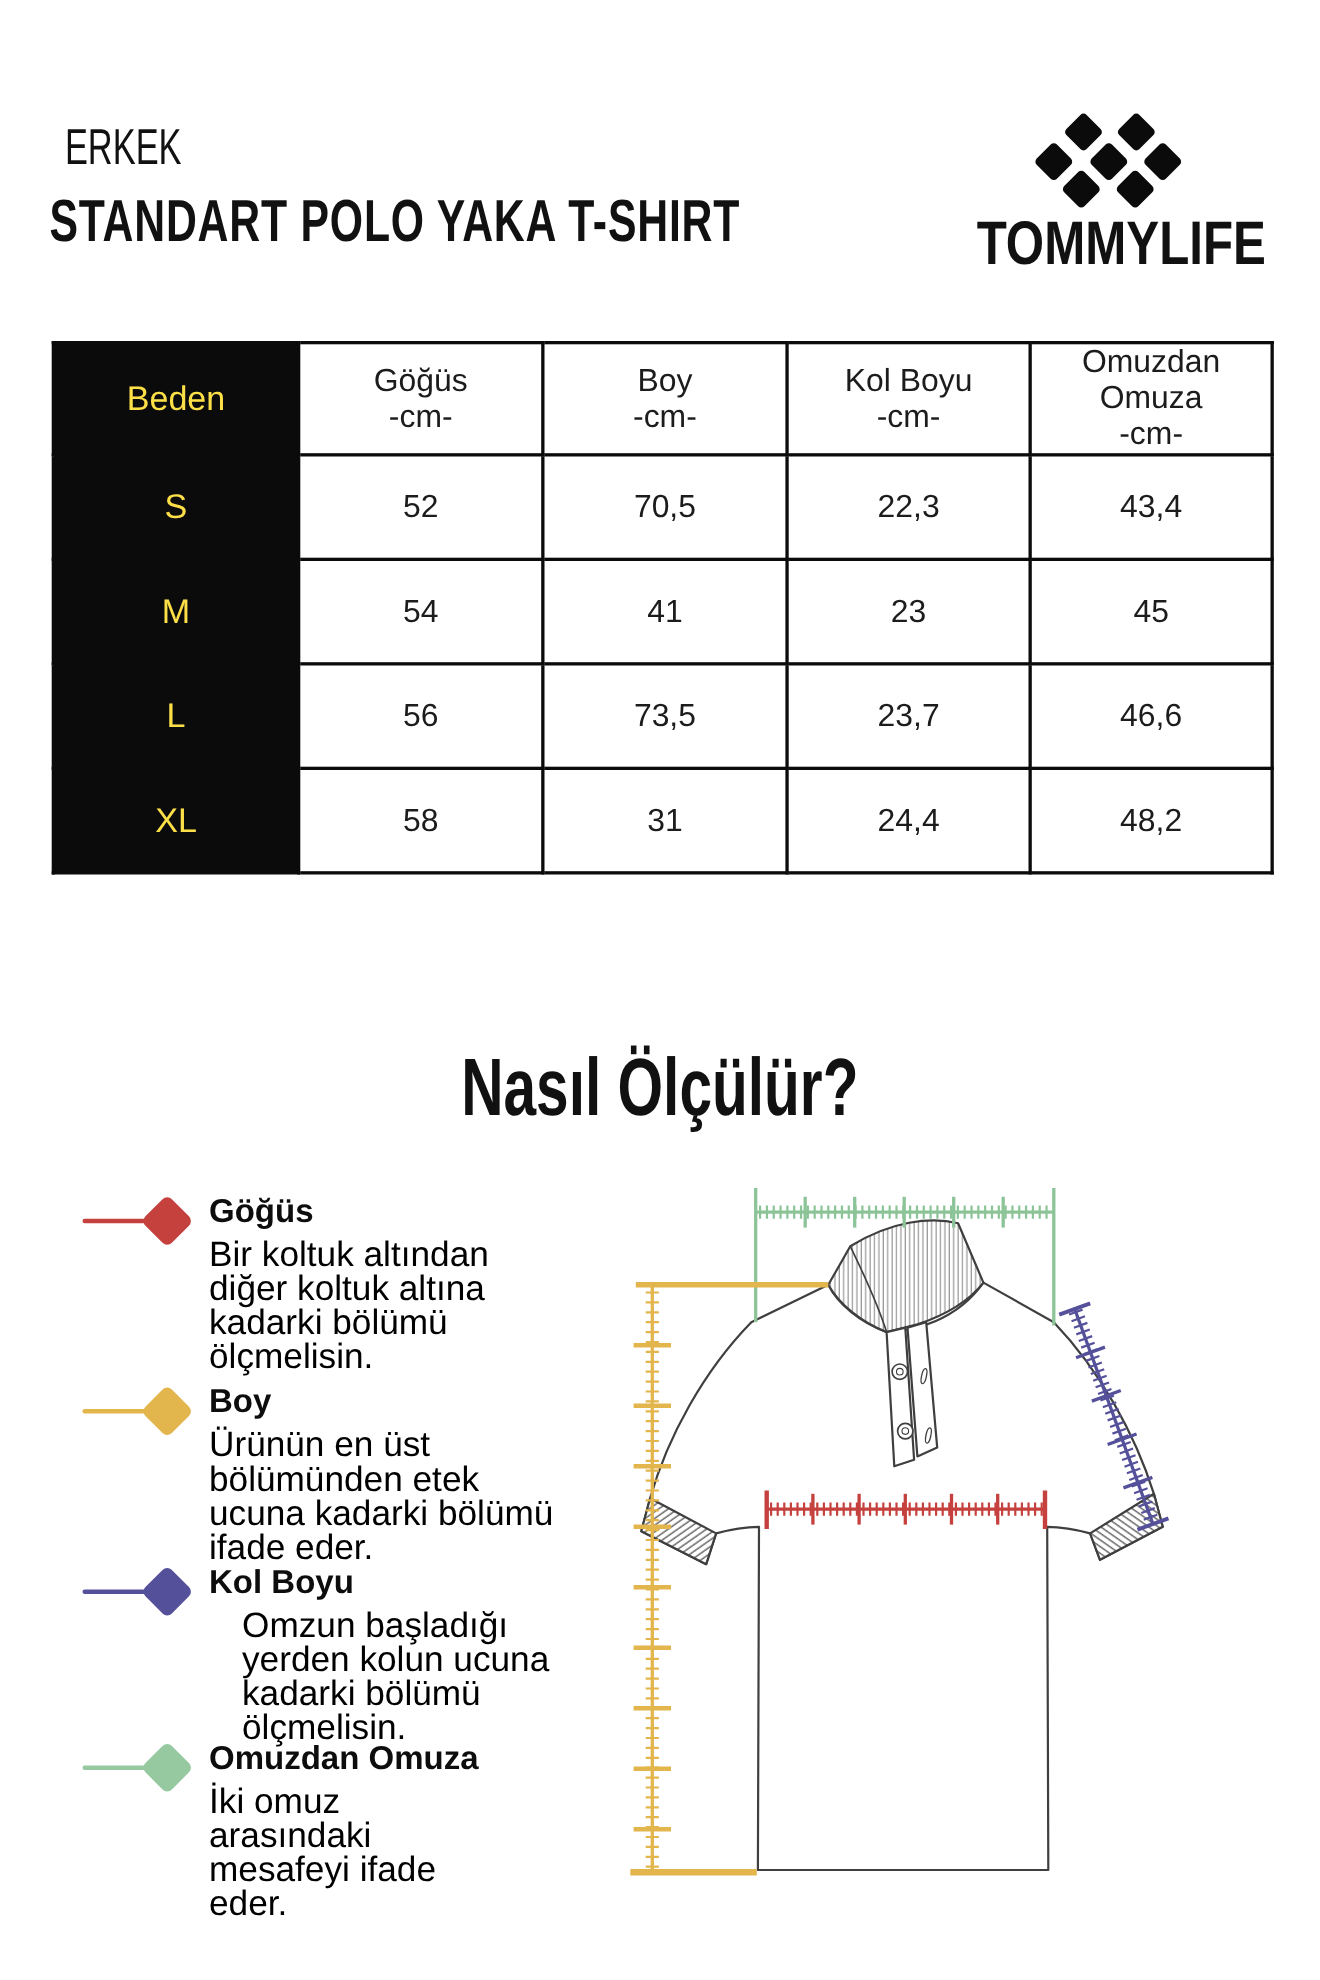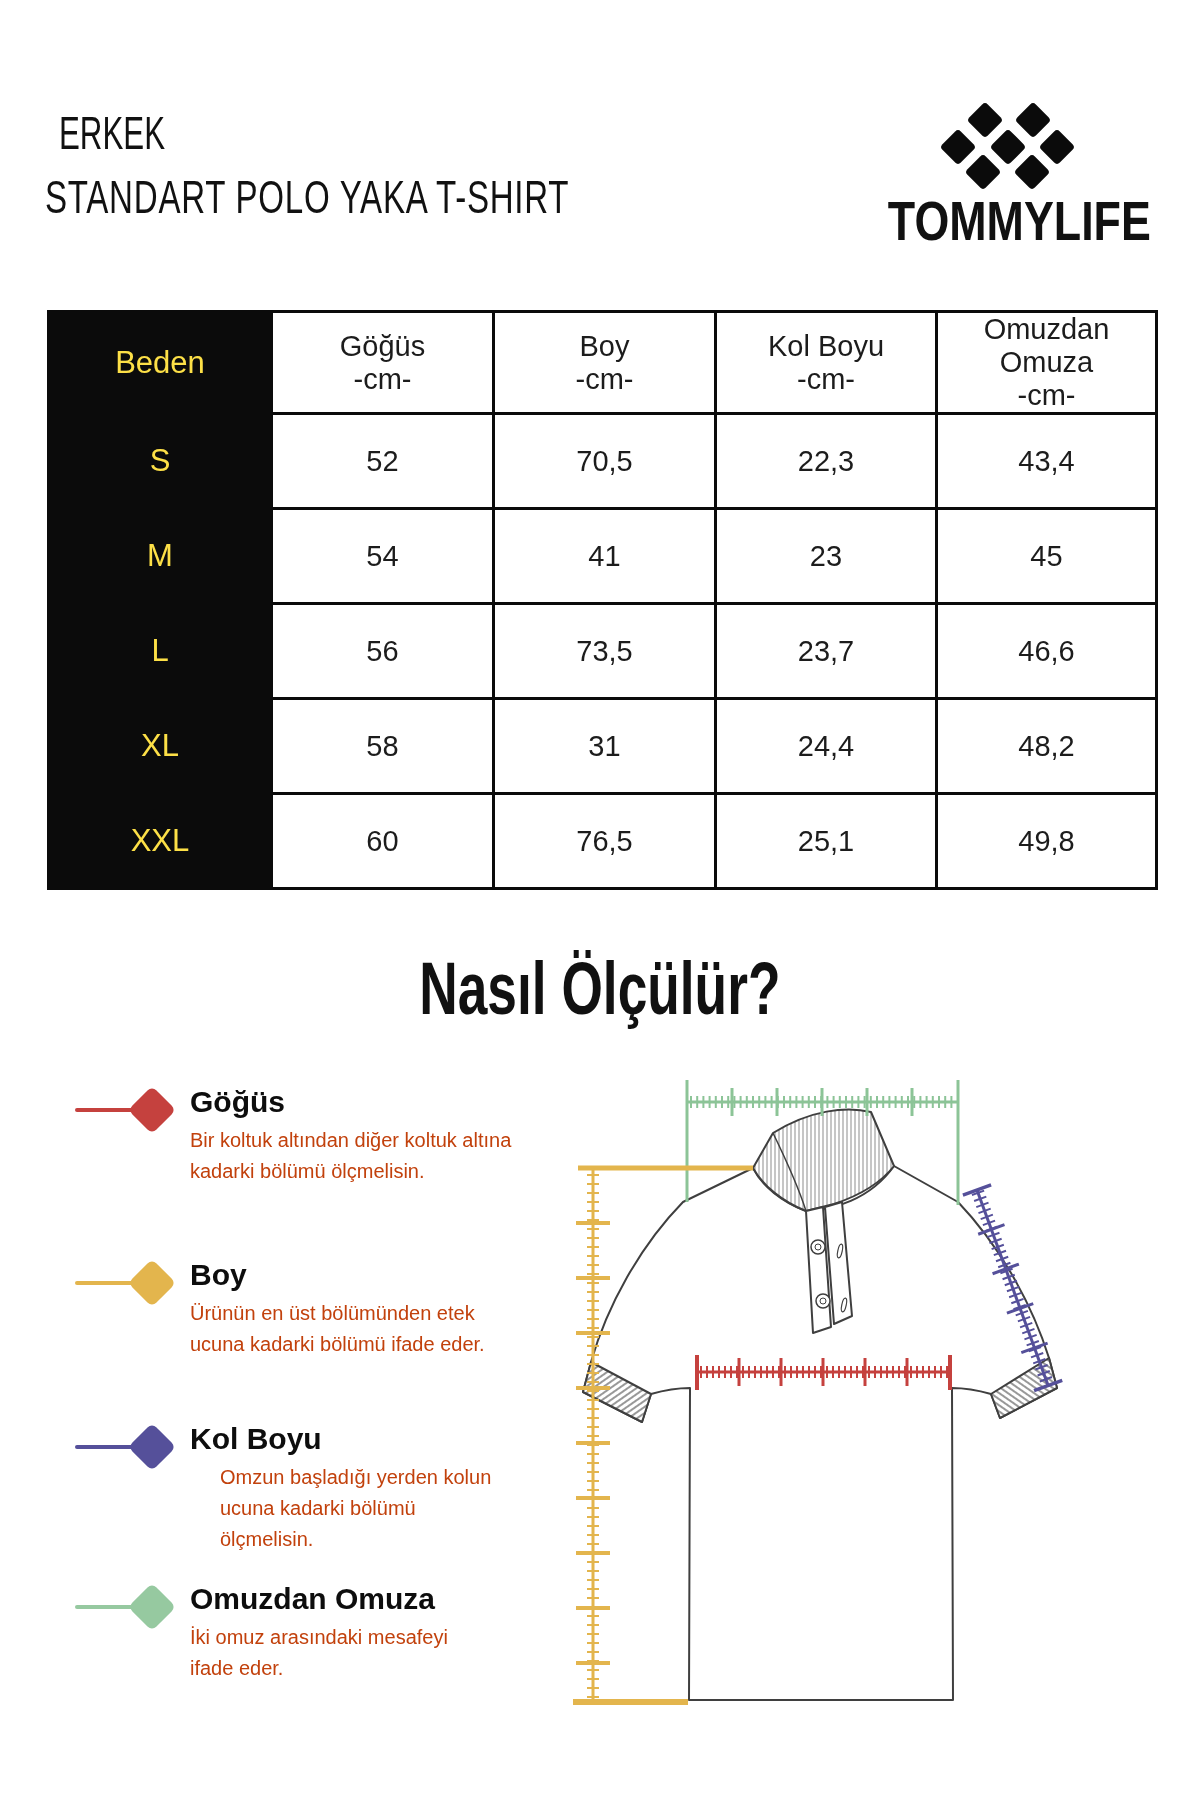--- a/index.html
+++ b/index.html
@@ -1,21 +1,21 @@
 <!DOCTYPE html>
 <html><head>
 <meta charset="utf-8">
 <style>
   html,body{margin:0;padding:0;background:#fff;}
   .page{position:relative;width:1200px;height:1800px;background:#ffffff;
         font-family:"Liberation Sans",sans-serif;color:#111;overflow:hidden;}
 
   
   .category{position:absolute;left:45px;top:106px;font-size:46px;font-weight:normal;white-space:nowrap;margin-left:14px;}
-  .title{position:absolute;left:45px;top:170px;font-size:46px;font-weight:normal;white-space:nowrap;}
+  .title{position:absolute;left:45px;top:170px;font-size:54px;font-weight:bold;white-space:nowrap;}
   .cx{display:inline-block;transform-origin:left center;}
   .cx68{transform:scaleX(0.68);} .cx72{transform:scaleX(0.72);letter-spacing:1px;}
   .brand-logo{position:absolute;left:930px;top:85px;width:150px;height:110px;}
   .brand-name{position:absolute;left:855px;top:188px;width:300px;text-align:left;
               font-size:56px;font-weight:bold;white-space:nowrap;}
   .cxc{display:inline-block;transform-origin:center center;transform:scaleX(0.8);}
 
   
   .size-table{position:absolute;left:47px;top:310px;width:1108px;border-collapse:collapse;table-layout:fixed;}
   .size-table td,.size-table th{border:3px solid #0b0b0b;text-align:center;vertical-align:middle;
@@ -28,21 +28,21 @@
   .th-name,.th-unit{display:block;font-size:29px;line-height:33px;color:#1c1c1c;}
   .val{font-size:29px;color:#1c1c1c;}
 
   
   .measure-title{position:absolute;left:0;top:946px;width:1200px;text-align:center;
                  font-size:74px;font-weight:600;white-space:nowrap;}
   .legend-item{position:absolute;left:75px;width:420px;}
   .marker-line{position:absolute;left:0;top:23px;width:66px;height:4px;border-radius:2px;}
   .marker-diamond{position:absolute;left:60px;top:8px;width:34px;height:34px;border-radius:6px;transform:rotate(45deg);}
   .legend-title{position:absolute;left:115px;top:0;font-size:30px;font-weight:bold;white-space:nowrap;color:#0d0d0d;}
-  .legend-desc{position:absolute;left:115px;top:40px;font-size:20px;line-height:31px;color:#c2410c;}
+  .legend-desc{position:absolute;left:115px;top:40px;font-size:32px;line-height:31px;color:#000000;}
   .diagram{position:absolute;left:490px;top:1050px;width:620px;height:700px;}
 </style>
 </head>
 <body>
 
 <div class="page">
 
   <div class="category">
     <span class="cx cx68">ERKEK</span>
   </div>
@@ -113,27 +113,20 @@
       <td class="val">73,5</td>
       <td class="val">23,7</td>
       <td class="val">46,6</td>
     </tr>
     <tr class="drow">
       <th class="size-col size-label">XL</th>
       <td class="val">58</td>
       <td class="val">31</td>
       <td class="val">24,4</td>
       <td class="val">48,2</td>
-    </tr>
-    <tr class="drow">
-      <th class="size-col size-label">XXL</th>
-      <td class="val">60</td>
-      <td class="val">76,5</td>
-      <td class="val">25,1</td>
-      <td class="val">49,8</td>
     </tr>
   </tbody>
     </table>
 
   <div class="measure-title">
     <span class="cxc" style="transform:scaleX(0.72);">Nasıl Ölçülür?</span>
   </div>
 
   <div class="legend-item" style="top:1085px;">
     <div class="marker-line" style="background-color: rgb(197, 65, 62);"></div>

